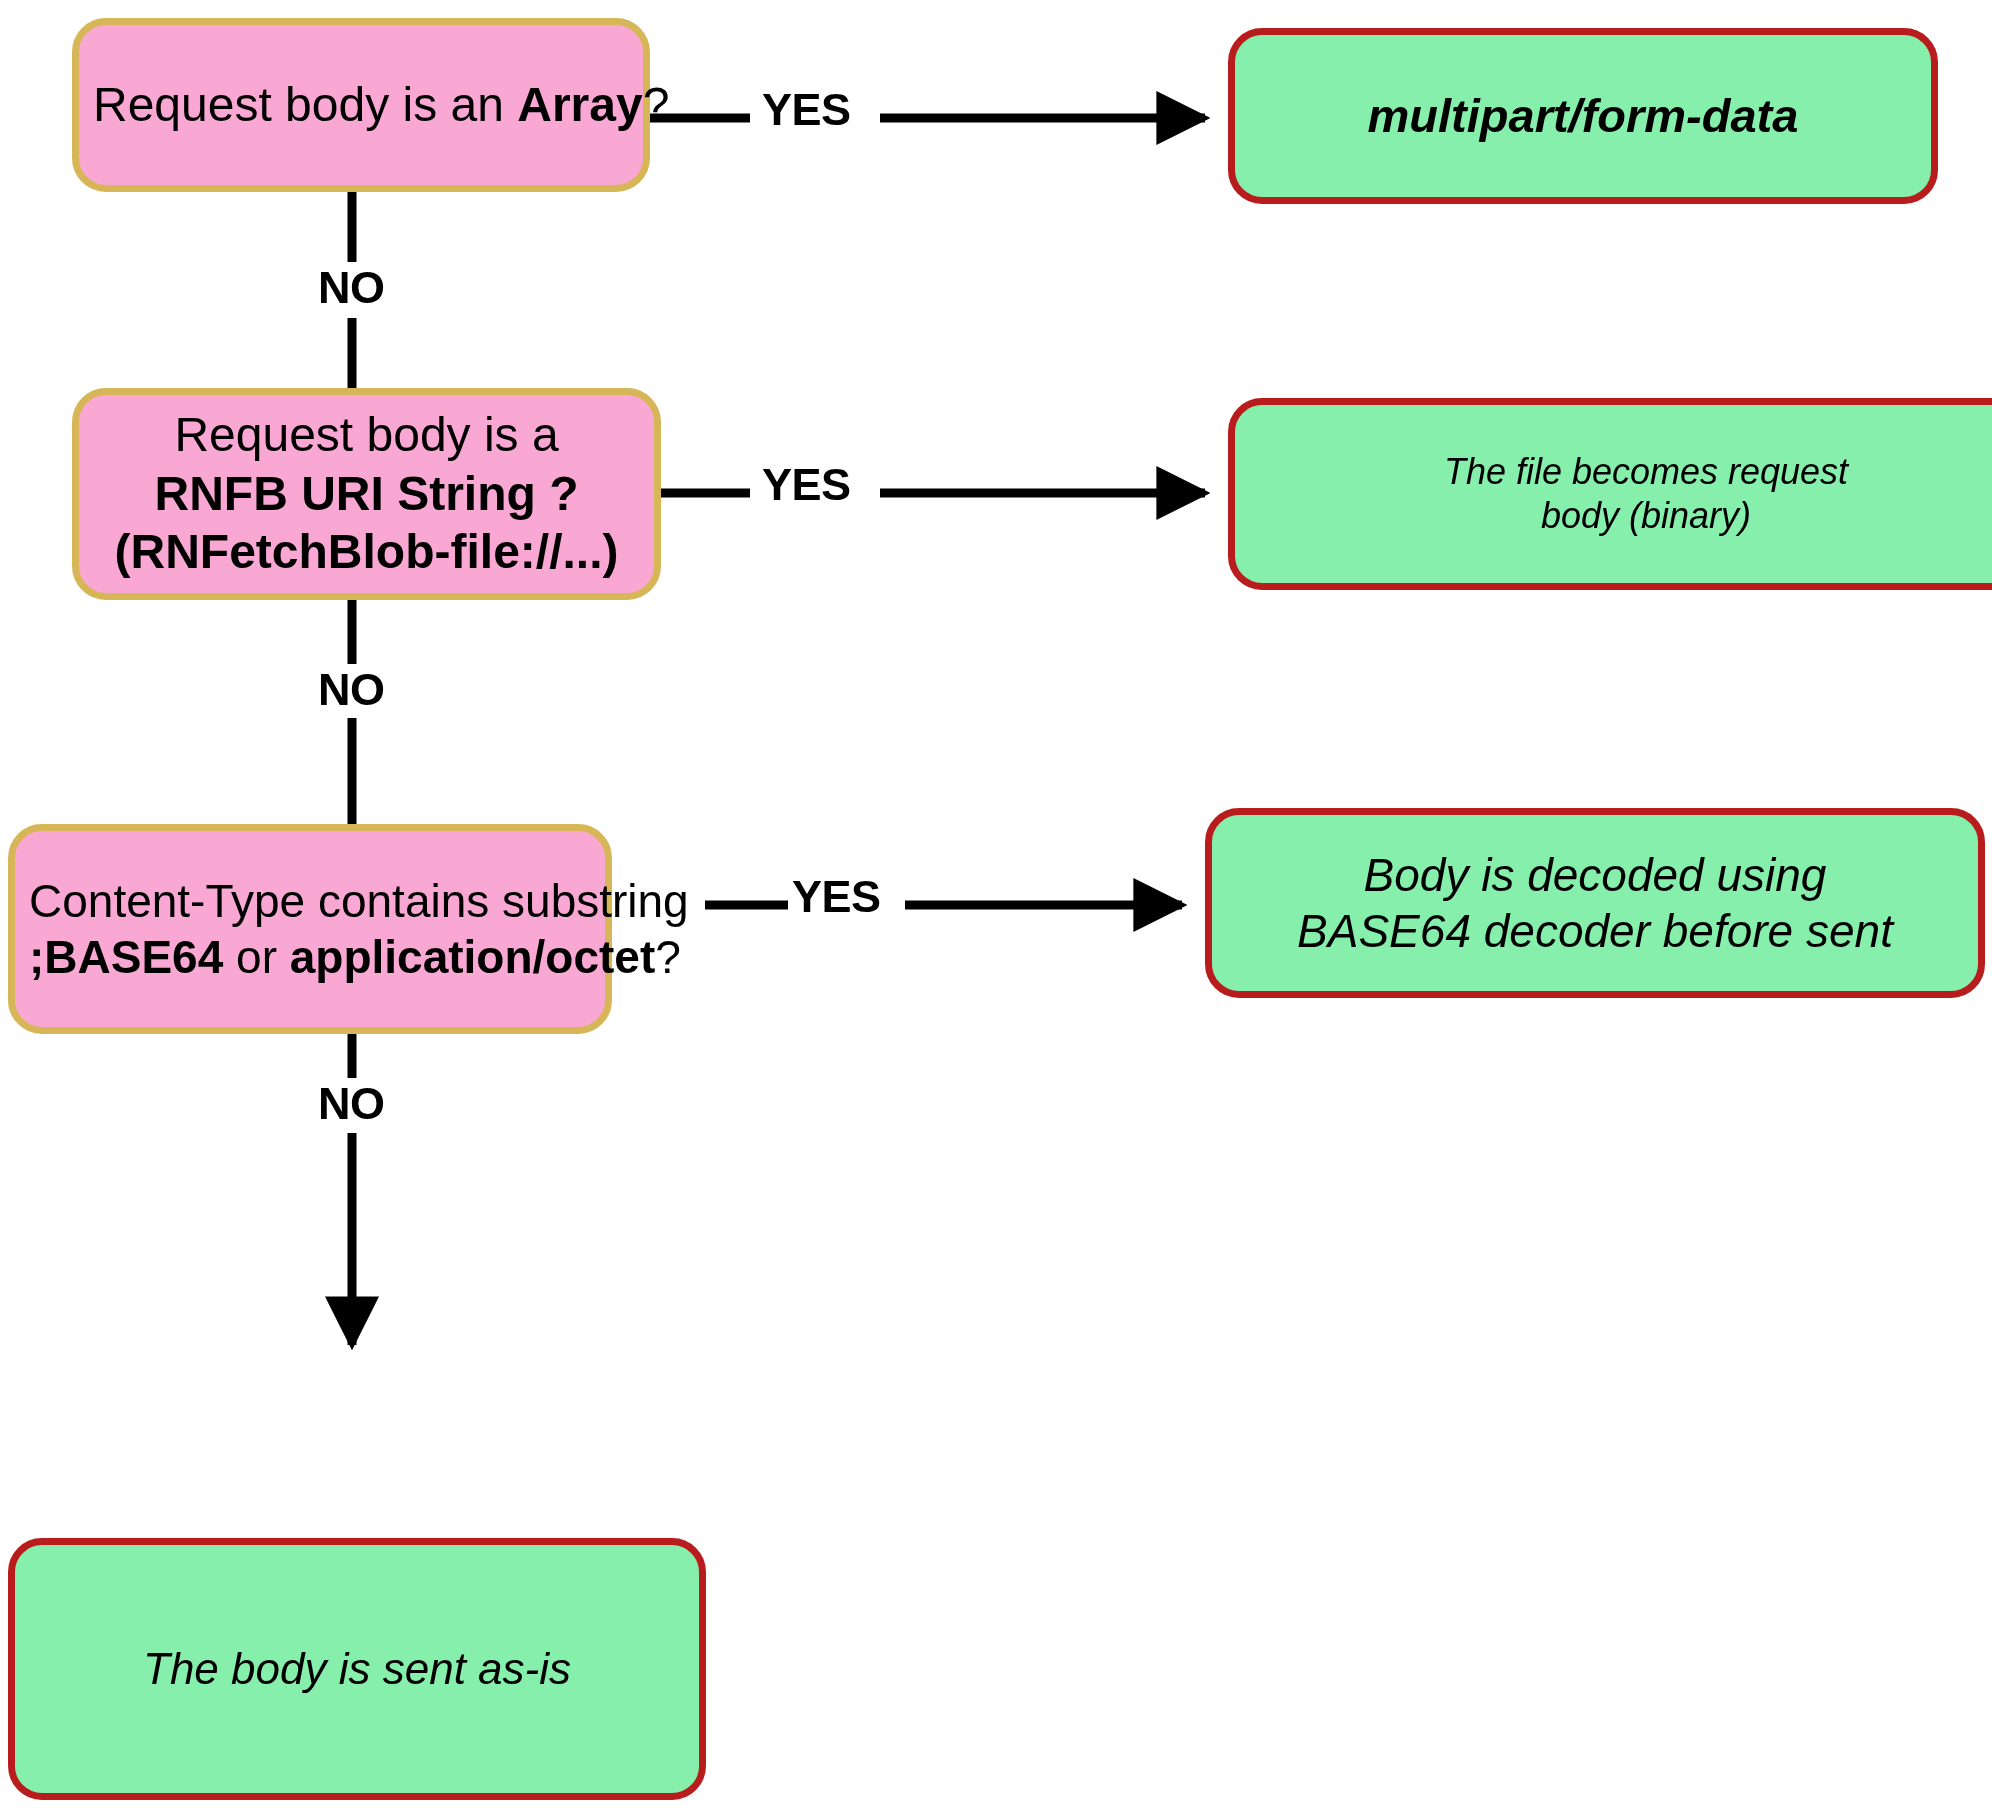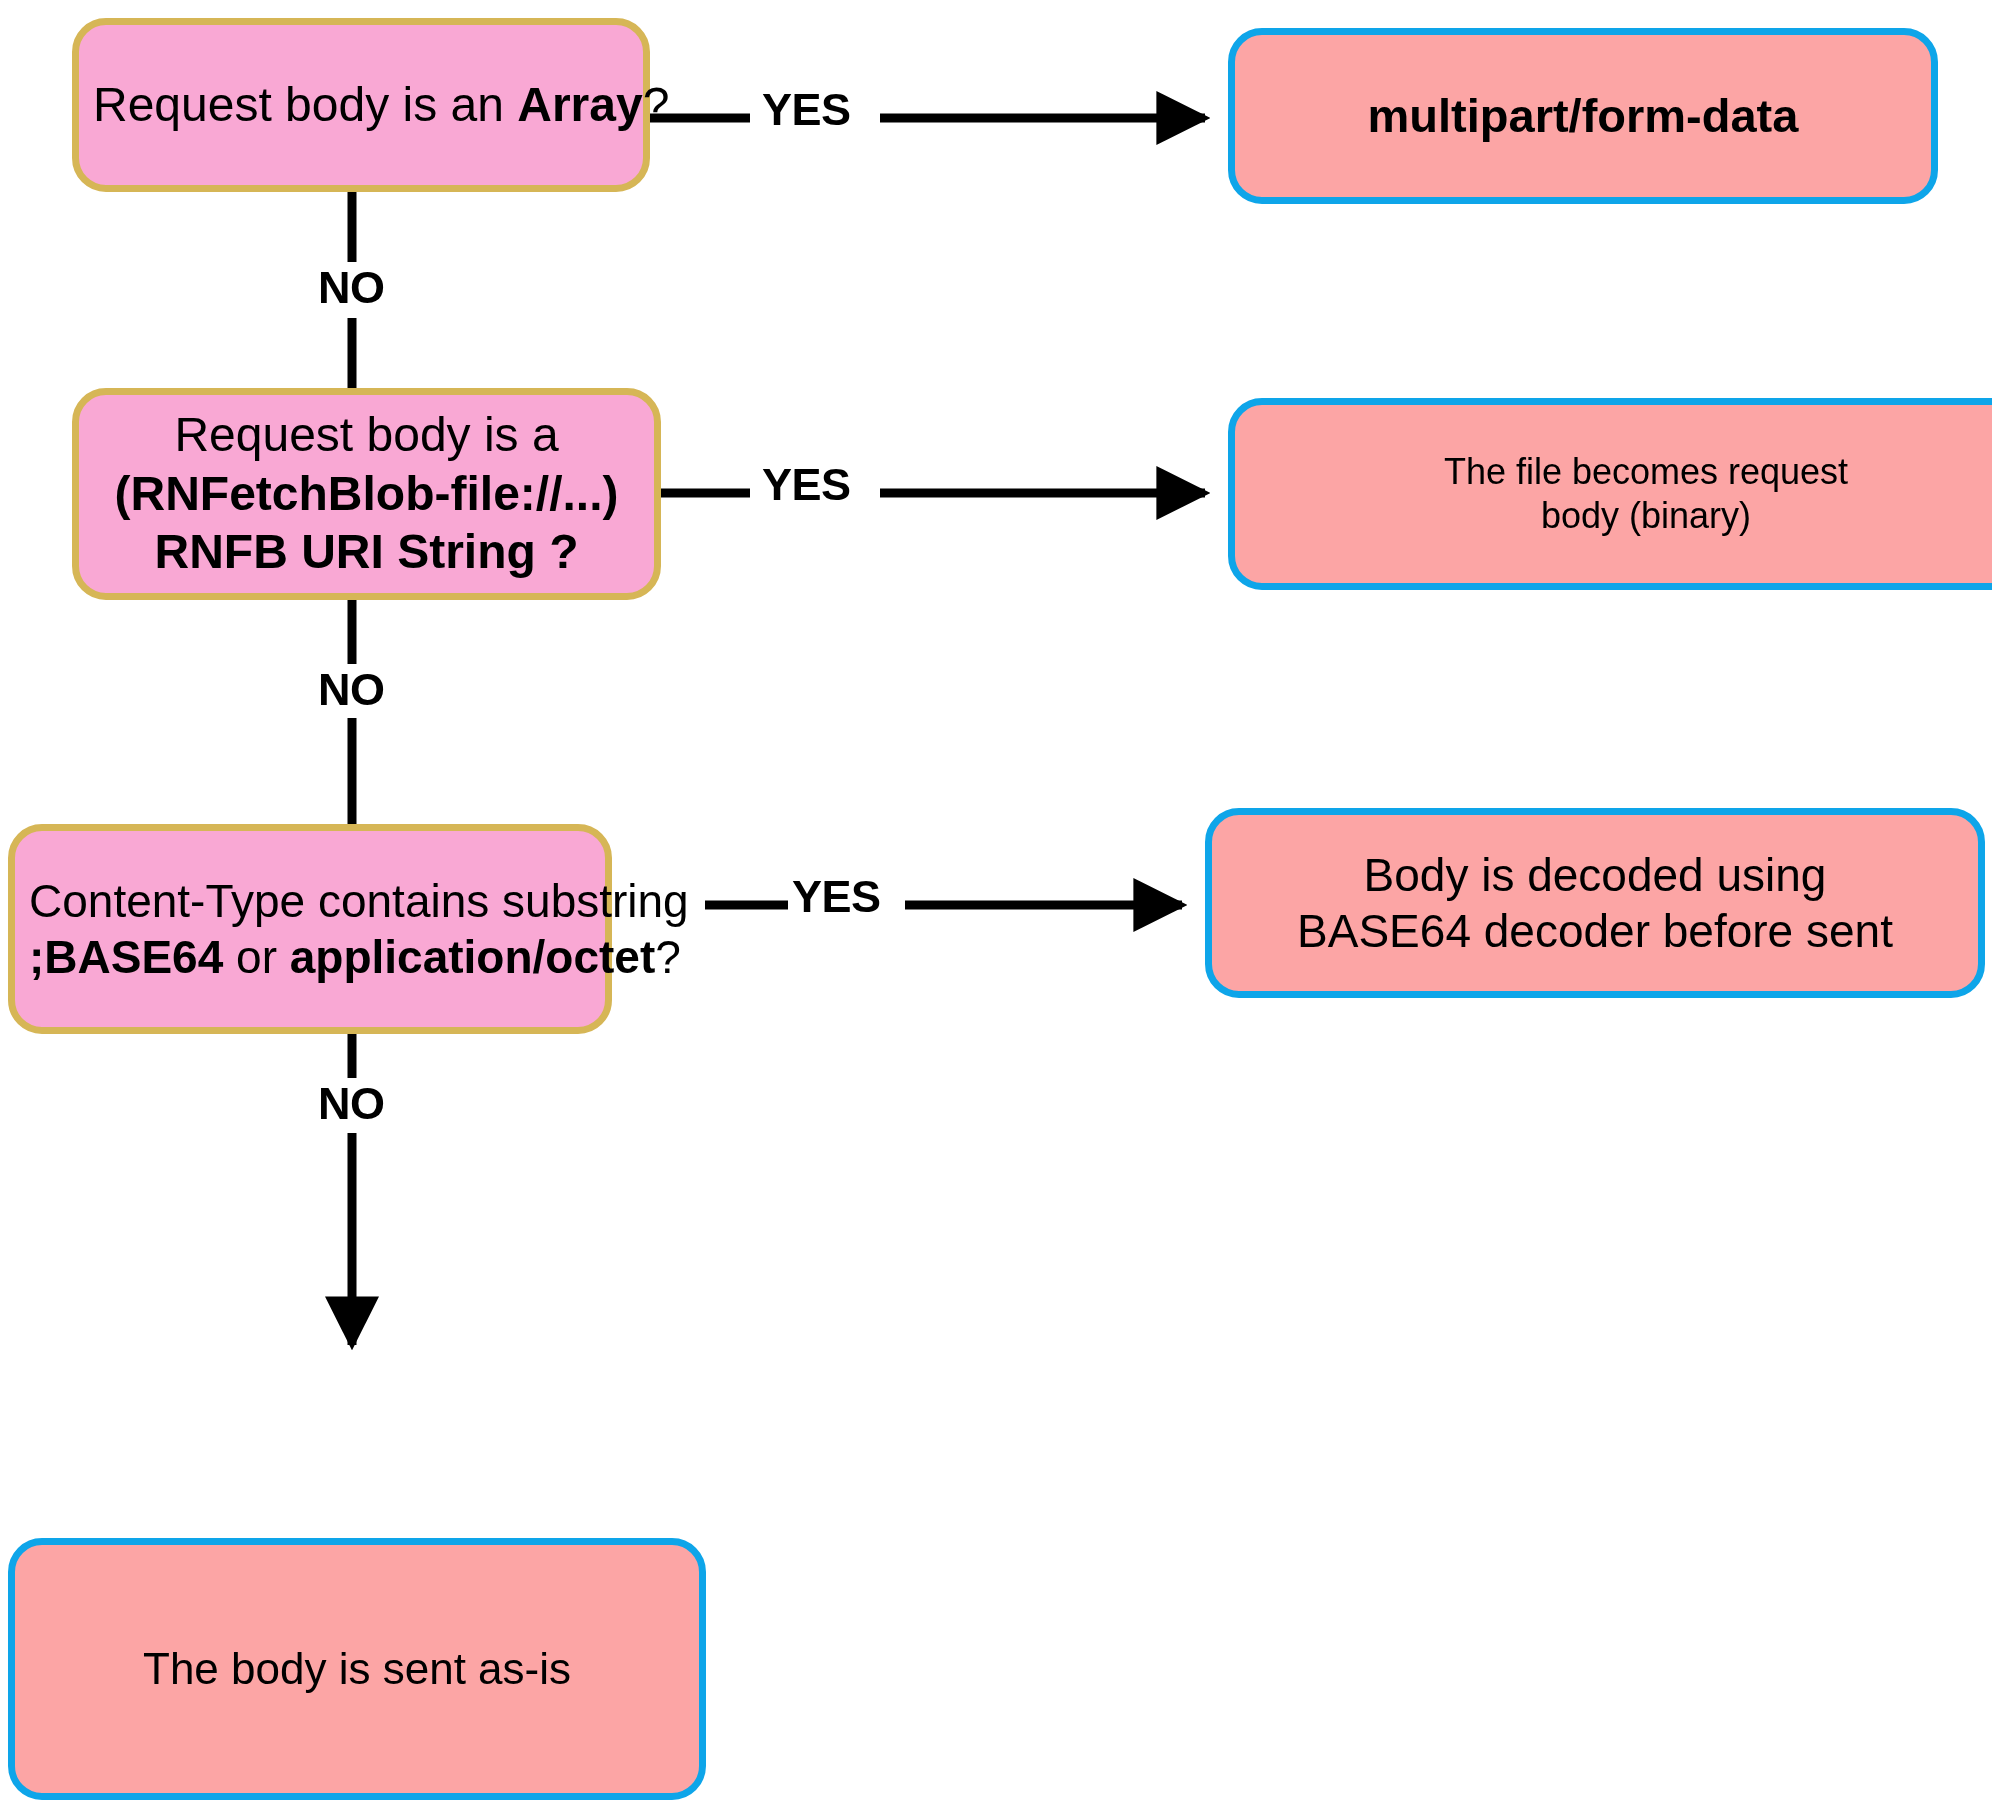--- a/index.html
+++ b/index.html
@@ -34,22 +34,23 @@
   .node .inner {
     width: 100%;
     padding: 0 14px;
     box-sizing: border-box;
   }
   .decision {
     background: #f9a8d4;
     border: 7px solid #d6b656;
   }
   .terminal {
-    background: #fca5a5;
-    border: 7px solid #0ea5e9;
+    background: #86efac;
+    border: 7px solid #b91c1c;
+    font-style: italic;
   }
   .node .line { display: block; white-space: nowrap; }
   .b { font-weight: bold; }
 
   
   .edge-label {
     position: absolute;
     font-weight: bold;
     letter-spacing: -0.5px;
     white-space: nowrap;
@@ -123,22 +124,22 @@
 
   <div class="node terminal" style="left:1228px; top:28px; width:710px; height:176px; font-size:47px;">
     <div class="inner">
         <span class="line"><span class="b">multipart/form-data</span></span>
       </div>
   </div>
 
   <div class="node decision" style="left:72px; top:388px; width:589px; height:212px; font-size:48px;">
     <div class="inner">
         <span class="line"><span>Request body is a</span></span>
+        <span class="line"><span class="b">RNFB URI String ?</span></span>
         <span class="line"><span class="b">(RNFetchBlob-file://...)</span></span>
-        <span class="line"><span class="b">RNFB URI String ?</span></span>
       </div>
   </div>
 
   <div class="node terminal" style="left:1228px; top:398px; width:836px; height:192px; font-size:36px;">
     <div class="inner">
         <span class="line"><span>The file becomes request</span></span>
         <span class="line"><span>body (binary)</span></span>
       </div>
   </div>
 

